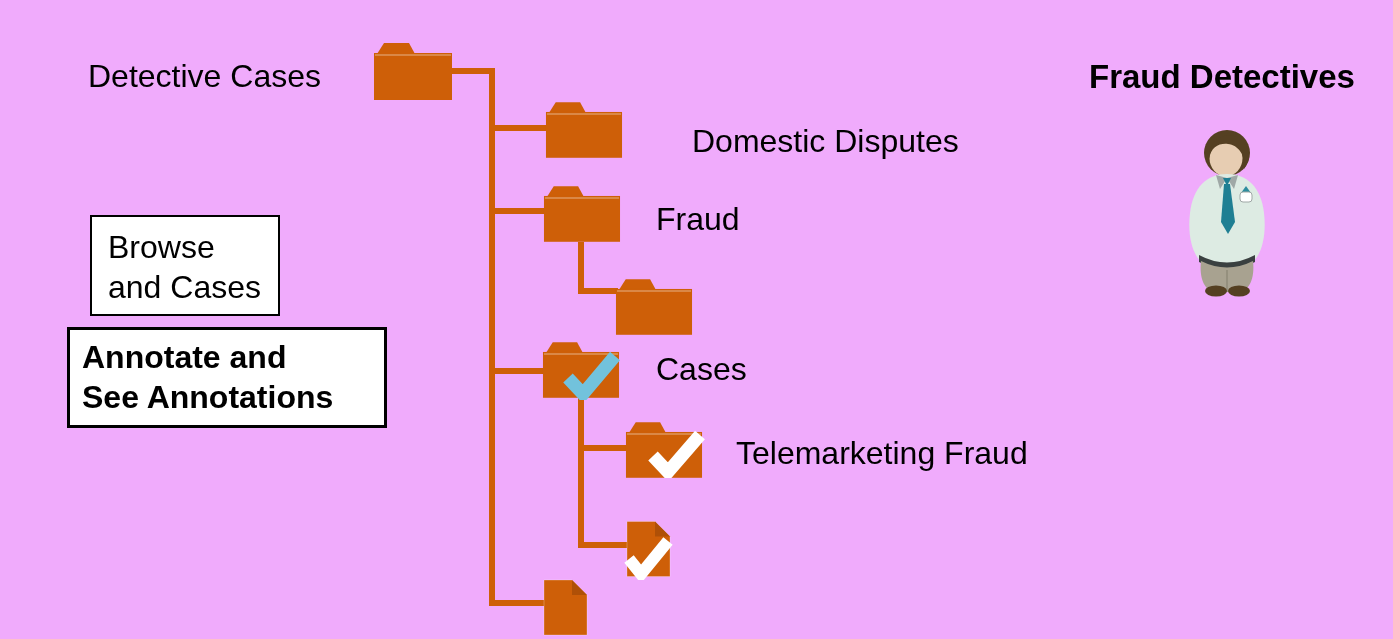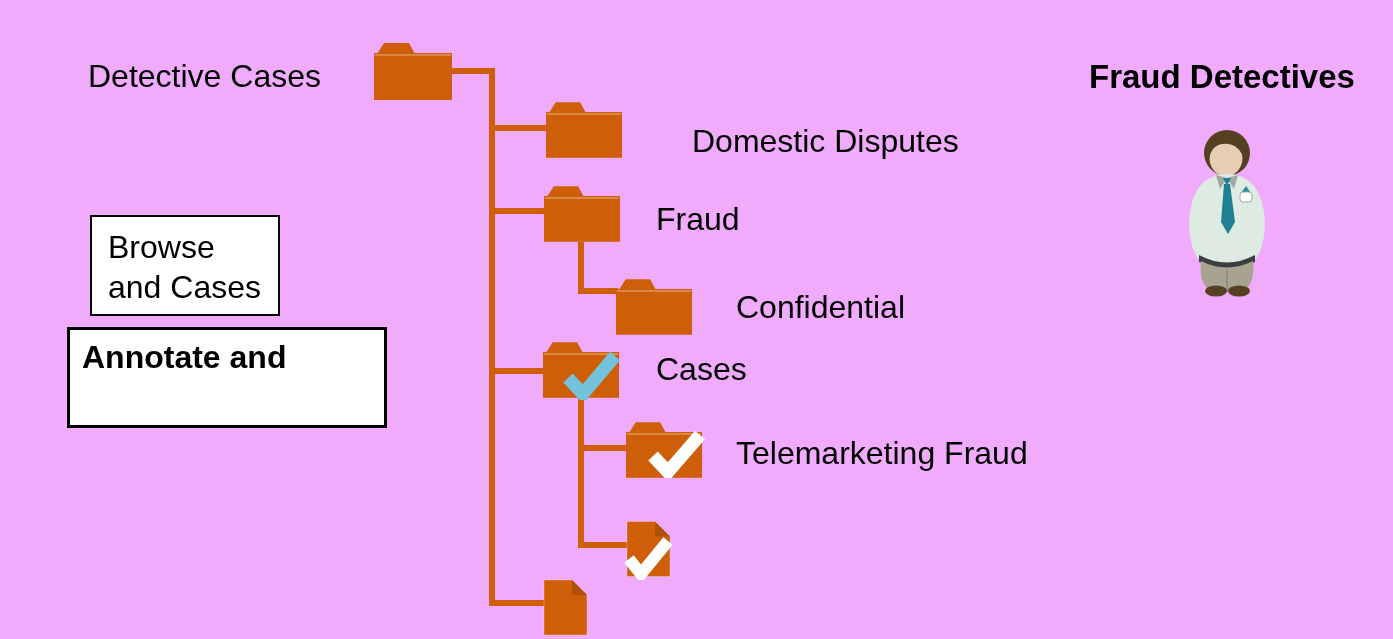--- a/index.html
+++ b/index.html
@@ -101,21 +101,20 @@
   </div>
   <div class="label" style="left:656px;top:200px;">Fraud</div>
 
   <div class="icon" style="left:615px;top:278px;width:78px;height:58px;">
     <svg viewBox="0 0 80 59">
       <path class="f-tab" d="M4 12 L11 1 L36 1 L42 12 Z"></path>
       <rect class="f-body" x="1" y="11" width="78" height="47"></rect>
       <line class="f-hl" x1="2" y1="13" x2="78" y2="13"></line>
     </svg>
   </div>
-  <div class="label" style="left:736px;top:288px;">Confidential</div>
 
   <div class="icon" style="left:542px;top:341px;width:78px;height:58px;">
     <svg viewBox="0 0 80 59">
       <path class="f-tab" d="M4 12 L11 1 L36 1 L42 12 Z"></path>
       <rect class="f-body" x="1" y="11" width="78" height="47"></rect>
       <line class="f-hl" x1="2" y1="13" x2="78" y2="13"></line>
     </svg>
   </div>
   <div class="icon" style="left:560px;top:350px;width:62px;height:50px;">
     <svg viewBox="0 0 62 50">
@@ -156,20 +155,21 @@
       <path class="doc-fold" d="M30 1 L45 16 H30 Z"></path>
     </svg>
   </div>
 
   <div class="legend-box" style="left:66px;top:215px;width:190px;height:101px;padding:10px 0 0 16px;box-sizing:border-box;margin-left:24px;">
     <div>Browse</div>
     <div>and Cases</div>
   </div>
   <div class="legend-box bold" style="left:67px;top:327px;width:320px;height:101px;padding:7px 16px 0 12px;box-sizing:border-box;">
     <div>Annotate and</div>
+    <div>See Annotations</div>
   </div>
 
   <div id="title" style="left:1089px;top:58px;">Fraud Detectives</div>
 
   <div class="icon" style="left:1180px;top:129px;width:94px;height:169px;">
     <svg viewBox="0 0 94 169">
 
       <circle class="p-hair" cx="47" cy="24" r="23" style="fill:var(--hair-brown);"></circle>
 
       <ellipse class="p-skin" cx="46" cy="29" rx="16.5" ry="18.5"></ellipse>

